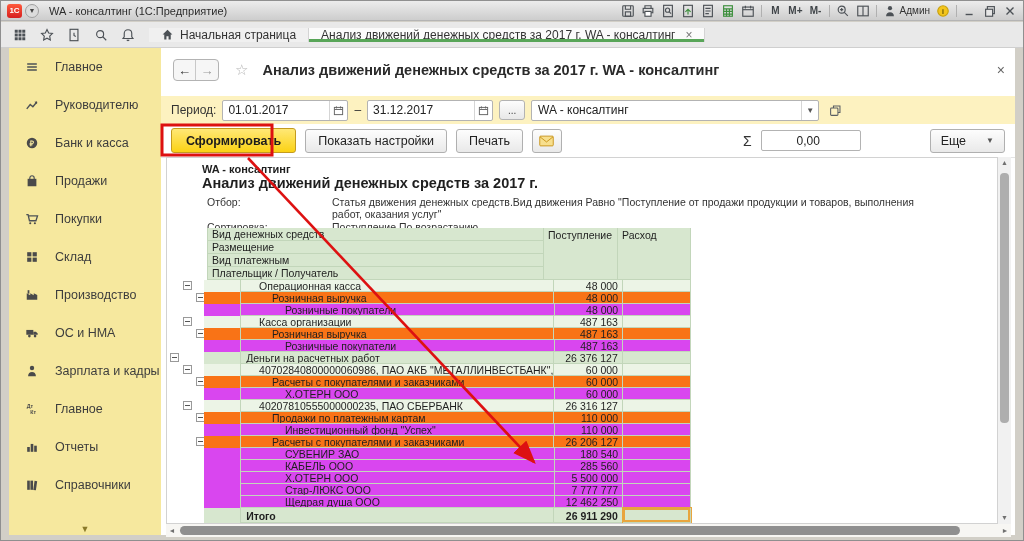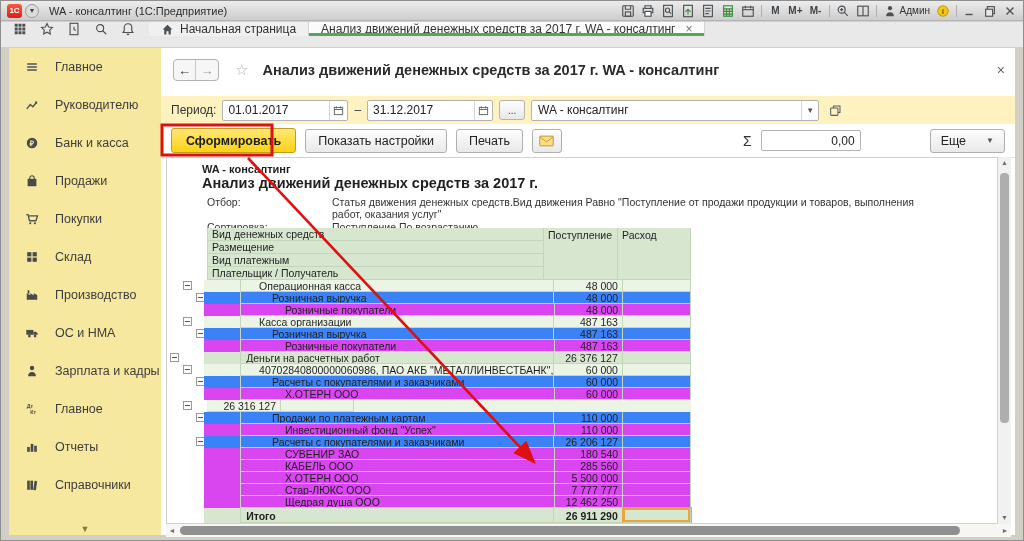--- a/index.html
+++ b/index.html
@@ -17,21 +17,21 @@
   .wtitle { margin-left:10px; font-size:11px; color:#2c2c2c; }
   .tb-right { margin-left:auto; display:flex; align-items:center; gap:6px; }
   .tbi { display:flex; align-items:center; justify-content:center; min-width:14px; height:15px; color:#4c5156; font-size:10px; }
   .tbi svg { display:block; }
   .tbtxt { font-size:10px; font-weight:bold; color:#3f4448; }
   .tbuser { display:flex; align-items:center; gap:3px; font-size:10px; color:#333; }
   .tbsep { width:1px; height:12px; background:#b0b0b0; }
 
   
   .tabbar { position:absolute; left:0; top:21px; width:100%; height:26px; background:#e9e9e9;
-    border-bottom:1px solid #cfcfcf; display:flex; align-items:flex-start; }
+    border-bottom:1px solid #cfcfcf; display:flex; align-items:center; }
   .quickbar { display:flex; align-items:center; gap:13px; padding:0 12px; width:148px; }
   .qbi { color:#4c5156; display:flex; align-items:center; }
   .tab { display:flex; align-items:center; gap:6px; padding:0 12px; font-size:12px; color:#333;
     border-right:1px solid #d4d4d4; position:relative; background:#f0f0f0; }
   .tab.active { background:#fbfbfb; }
   .tab.active::after { content:""; position:absolute; left:0; right:0; bottom:0; height:3px; background:#58a558; }
   .tabx { color:#777; font-size:12px; margin-left:4px; }
 
   
   .frame-left { position:absolute; left:0; top:47px; width:8px; bottom:0; background:#d2cfc7; }
@@ -69,21 +69,21 @@
     border-bottom:1px solid #e4e4e4; display:flex; align-items:center; gap:9px; padding:0 10px; }
   button { font-family:"Liberation Sans", sans-serif; }
   .btn { height:24px; padding:0 12px; border:1px solid #b0b0b0; border-radius:3px;
     background:linear-gradient(#fdfdfd,#e9e9e9); font-size:12.5px; color:#222; }
   .genbtn { height:25px; padding:0 14px; border:1px solid #c49b1e; border-radius:3px;
     background:linear-gradient(#ffe876,#fbd214); font-size:12.5px; font-weight:bold; color:#1c1c1c; }
   .envbtn { width:30px; height:24px; border:1px solid #b0b0b0; border-radius:3px;
     background:linear-gradient(#fdfdfd,#e9e9e9); display:flex; align-items:center; justify-content:center; }
   .sigma { margin-left:auto; font-size:14px; color:#333; }
   .sumfield { width:100px; height:21px; border:1px solid #b3b3b3; border-radius:2px; font-size:12px;
-    text-align:right; padding-right:5px; color:#222; }
+    text-align:center; padding-right:5px; color:#222; }
   .morebtn { height:24px; padding:0 10px; margin-left:60px; border:1px solid #b0b0b0; border-radius:3px;
     background:linear-gradient(#fdfdfd,#e9e9e9); font-size:12.5px; color:#222; display:flex; align-items:center; gap:20px; }
   .morebtn .mcaret { font-size:8px; color:#555; }
 
   
   .reportwrap { position:absolute; left:165px; top:156px; width:832px; height:367px; background:#fff;
     border:1px solid #d2d2d2; overflow:hidden; font-size:10.5px; color:#1f1f1f; }
   .r-org { position:absolute; left:35px; top:5px; font-weight:bold; font-size:11px; }
   .r-title { position:absolute; left:35px; top:17px; font-weight:bold; font-size:14.5px; }
   .r-filterlbl { position:absolute; left:40px; top:38px; color:#333; }
@@ -101,21 +101,21 @@
   .hwrap { height:52px; background:#d7e7cf; }
   .hlabels { display:flex; flex-direction:column; }
   .hl { height:13px; line-height:13px; padding-left:4px; border-bottom:1px solid #c2d6ba; }
   .hl:last-child { border-bottom:none; }
   .hcell { padding:1px 0 0 4px; }
   .drow { height:12px; }
   .drow .cell { line-height:11px; font-size:10.5px; }
   .lbl { padding-top:1px;margin-left:36px; }
   .num { text-align:right; padding-right:4px; padding-top:1px; }
   .lv1 { background:#ecf4e6; }
-  .lv2 { background:#3b82f6; }
+  .lv2 { background:#f97316; }
   .lv3 { background:#d946ef; }
   .grp { background:#d7e7cf; }
   .tot { background:#d7e7cf; font-weight:bold; height:15px; }
   .tot .cell { line-height:14px; }
   .marker { position:absolute; top:1px; width:9px; height:9px; border:1px solid #999; background:#fdfdfd; }
   .marker::after { content:""; position:absolute; left:1px; right:1px; top:3px; height:1px; background:#555; }
   .selcell { box-shadow: inset 0 0 0 2px #e8a53e, 0 0 0 1px #e8a53e; }
 
   
   .vscroll { position:absolute; left:997px; top:156px; width:13px; height:367px; background:#f1f1f1; }
@@ -576,20 +576,21 @@
         <div class="trow drow lv3">
           <div class="cell col-gutter"></div>
           <div class="cell col-label lbl" style="padding-left:44px">Х.ОТЕРН ООО</div>
           <div class="cell col-income num">60 000</div>
           <div class="cell col-expense num"></div>
         </div>
         <div class="trow drow lv1">
           <div class="cell col-gutter">
             <span class="marker" style="left:16px"></span>
           </div>
+          <div class="cell col-label lbl" style="padding-left:18px">40207810555000000235, ПАО СБЕРБАНК</div>
           <div class="cell col-income num">26 316 127</div>
           <div class="cell col-expense num"></div>
         </div>
         <div class="trow drow lv2">
           <div class="cell col-gutter">
             <span class="marker" style="left:29px"></span>
           </div>
           <div class="cell col-label lbl" style="padding-left:31px">Продажи по платежным картам</div>
           <div class="cell col-income num">110 000</div>
           <div class="cell col-expense num"></div>

